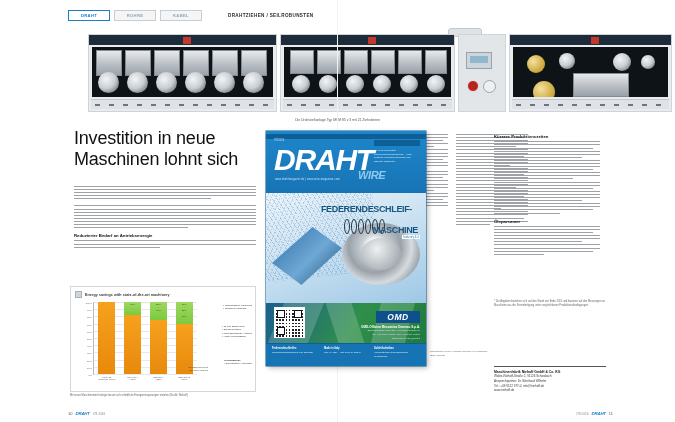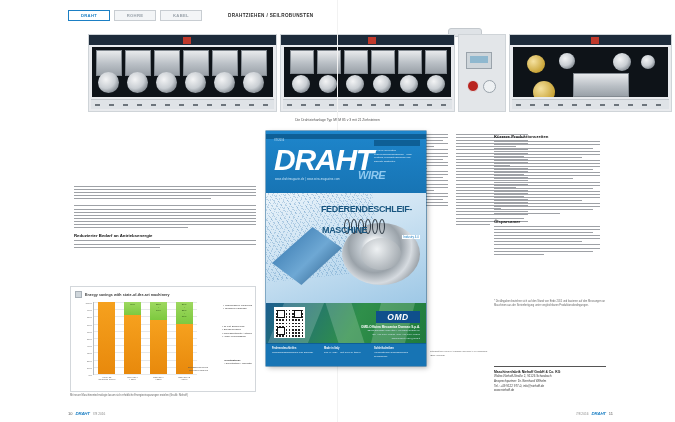--- a/index.html
+++ b/index.html
@@ -102,21 +102,21 @@
         transform:rotate(-6deg); }
   .cover-art .blade { position:absolute; left:6px; top:34px; width:70px; height:58px;
         background:linear-gradient(135deg,#2d6fa8,#6ea8d4 55%,#1d4f7d); clip-path:polygon(0 62%,58% 0,100% 36%,42% 100%); }
   .disc { position:absolute; right:6px; top:30px; width:78px; height:62px; border-radius:50%;
         background:radial-gradient(circle at 42% 38%, #fafbfc 0 12%, #c7ced4 22%, #9aa2a9 44%, #d6dbe0 62%, #7f878e 86%, #b9c0c6 100%); }
   .disc:after{ content:""; position:absolute; left:24%; top:24%; width:52%; height:52%; border-radius:50%;
         background:radial-gradient(circle at 40% 35%, #eef1f3, #8f979e); }
   .coils { position:absolute; left:78px; top:26px; width:46px; height:16px; }
   .coils i { position:absolute; top:0; width:6px; height:15px; border:.7px solid #2f3a44; border-radius:50%; }
   .cover-h1 { position:absolute; right:14px; top:74px; width:104px; text-align:right; font-size:9px; font-weight:bold; color:#18557f; line-height:1.02; letter-spacing:-.35px; }
-  .cover-h2 { position:absolute; right:0; top:94px; width:104px; text-align:left; font-size:9px; font-weight:bold; color:#18557f; letter-spacing:-.35px; }
+  .cover-h2 { position:absolute; right:8px; top:94px; width:104px; text-align:right; font-size:9px; font-weight:bold; color:#18557f; letter-spacing:-.35px; }
   .cover-tag { position:absolute; right:6px; top:104px; font-size:3px; color:#1b7fc4; background:#fff; padding:0 1px; }
   .cover-mid { position:absolute; left:0; right:0; top:172px; height:40px; background:linear-gradient(120deg,#1b5e8f 0%, #2f8f4a 55%, #1f7a3c 100%); overflow:hidden; }
   .cover-mid .tri { position:absolute; background:rgba(255,255,255,.18); }
   .qr { position:absolute; left:8px; top:176px; width:31px; height:31px; background:#fff; padding:1.5px; }
   .qr i { display:block; width:100%; height:100%;
      background:
       repeating-linear-gradient(90deg,#111 0 1.6px,#fff 1.6px 3.2px),
       repeating-linear-gradient(0deg,#111 0 1.6px,#fff 1.6px 3.2px);
      background-blend-mode:screen; }
   .qr-eye { position:absolute; width:8px; height:8px; border:1.8px solid #111; background:#fff; }
@@ -228,20 +228,22 @@
         <div class="drum" style="left:128px;top:8px;width:14px;height:14px;bottom:auto"></div>
         <div class="spool" style="left:60px;top:26px;width:56px;height:24px"></div>
       </div>
       <div class="base"></div>
     </div>
   </div>
   <div class="caption">Die Drahtziehanlage Typ MSM 85 v 3 mit 21 Ziehsteinen</div>
 
   <div class="gutter"></div>
 
+  <h1 class="headline">Investition in neue
+Maschinen lohnt sich</h1>
 
   <div class="col colA">
     <div class="lines">
       <span class="s96"></span>
         <span class="s96"></span>
         <span class="s96"></span>
         <span class="s96"></span>
         <span class="s72"></span>
     </div>
     <div style="height:4px"></div>

